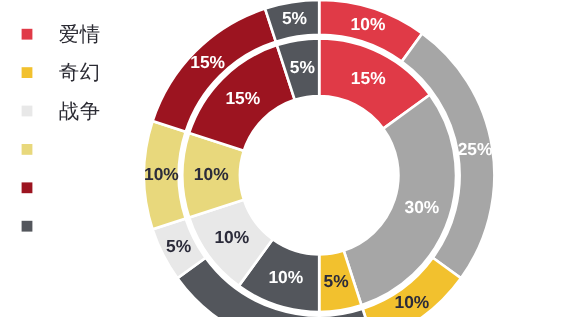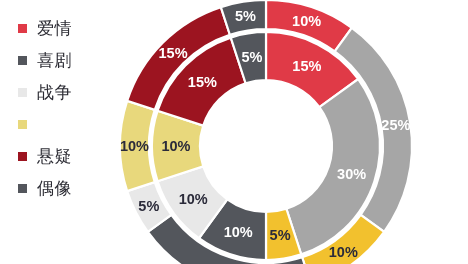--- a/index.html
+++ b/index.html
@@ -25,20 +25,21 @@
     left: 18px;
     top: 12px;
     width: 96px;
     display: flex;
     flex-direction: column;
   }
   .legend-item {
     display: flex;
     align-items: center;
     height: 32px;
+    gap: 12px;
   }
   .legend-swatch {
     width: 9px;
     height: 9px;
     flex: 0 0 9px;
     margin-right: 10px;
     display: block;
   }
   .legend-label {
     font-size: 17px;
@@ -74,37 +75,35 @@
 <body>
 
 <div id="chart-root">
 
   <div class="legend">
     <div class="legend-item">
       <span class="legend-swatch" style="background: rgb(224, 58, 71);"></span>
       <span class="legend-label">爱情</span>
     </div>
     <div class="legend-item">
-      <span class="legend-swatch" style="background: rgb(83, 86, 92);"></span>
-      <span class="legend-label">喜剧</span>
+      <span class="legend-swatch" style="background: rgb(242, 193, 46);"></span>
+      <span class="legend-label">奇幻</span>
     </div>
     <div class="legend-item">
       <span class="legend-swatch" style="background: rgb(232, 232, 232);"></span>
       <span class="legend-label">战争</span>
     </div>
     <div class="legend-item">
       <span class="legend-swatch" style="background: rgb(232, 216, 124);"></span>
     </div>
     <div class="legend-item">
       <span class="legend-swatch" style="background: rgb(156, 20, 32);"></span>
-      <span class="legend-label">悬疑</span>
     </div>
     <div class="legend-item">
       <span class="legend-swatch" style="background: rgb(83, 86, 92);"></span>
-      <span class="legend-label">偶像</span>
     </div>
   </div>
 
   <svg class="donut" viewBox="0 0 468 264">
     <g id="outer-ring">
         <path class="slice" d="M 266.00 0.00 A 146 146 0 0 1 351.82 27.88 L 334.77 51.35 A 117 117 0 0 0 266.00 29.00 Z" fill="#e03a47"></path>
         <path class="slice" d="M 351.82 27.88 A 146 146 0 0 1 384.12 231.82 L 360.65 214.77 A 117 117 0 0 0 334.77 51.35 Z" fill="#a6a6a6"></path>
         <path class="slice" d="M 384.12 231.82 A 146 146 0 0 1 311.12 284.85 L 302.15 257.27 A 117 117 0 0 0 360.65 214.77 Z" fill="#f2c12e"></path>
         <path class="slice" d="M 311.12 284.85 A 146 146 0 0 1 147.88 231.82 L 171.35 214.77 A 117 117 0 0 0 302.15 257.27 Z" fill="#53565c"></path>
         <path class="slice" d="M 147.88 231.82 A 146 146 0 0 1 127.15 191.12 L 154.73 182.15 A 117 117 0 0 0 171.35 214.77 Z" fill="#e8e8e8"></path>

